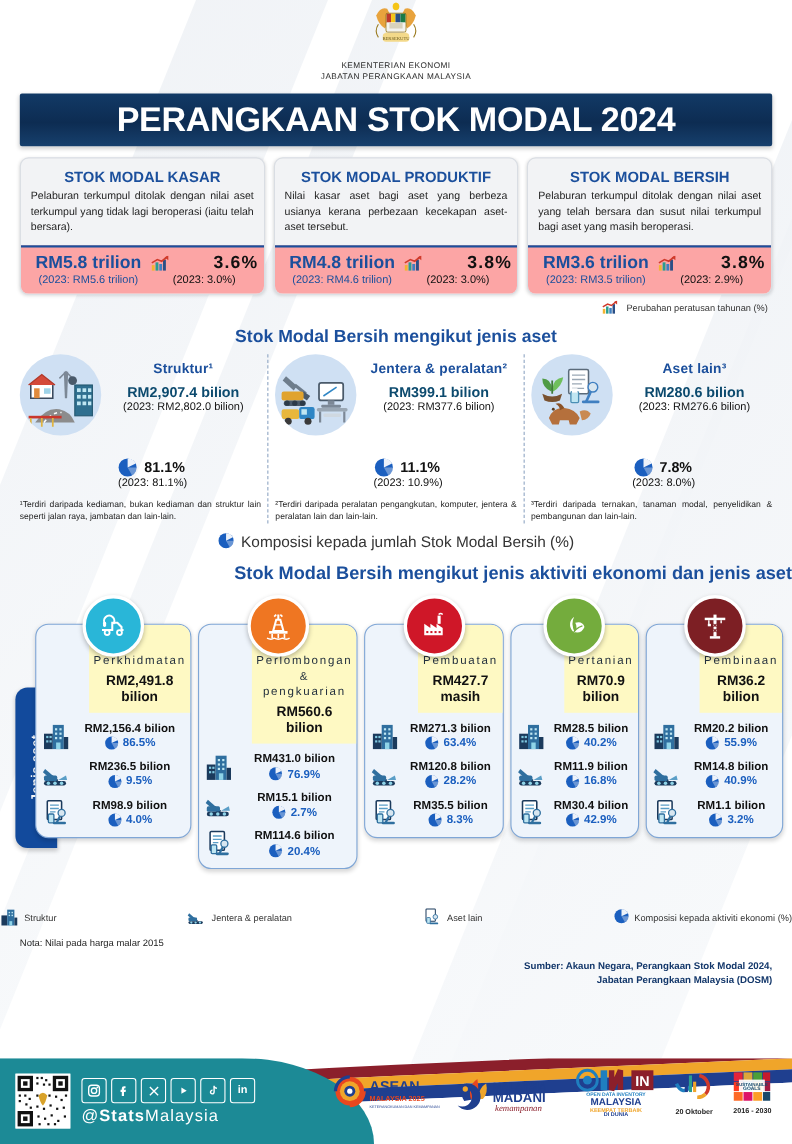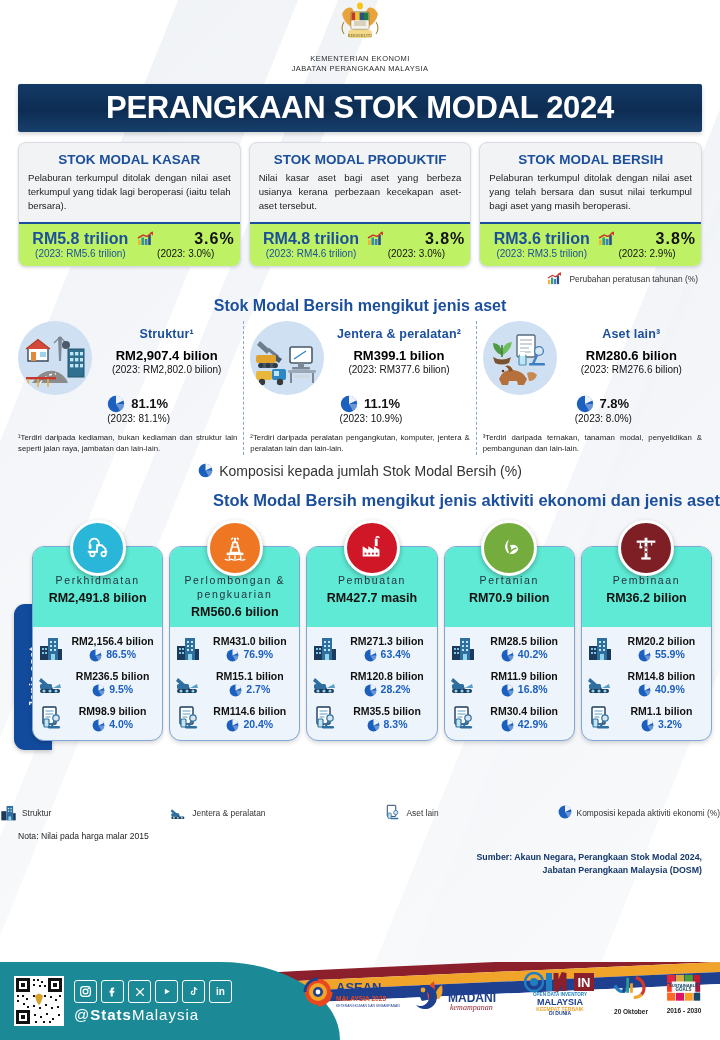--- a/index.html
+++ b/index.html
@@ -32,21 +32,21 @@
 
   
   .cards{display:flex;gap:8px;padding:10px 18px 0 18px;align-items:flex-start;}
   .card{
     flex:1;background:#f2f3f5;border:1px solid #d9dde3;border-radius:8px;overflow:hidden;
     box-shadow:0 1px 3px rgba(0,0,0,.13);
   }
   .card .ctitle{color:#1b4f9c;font-size:13.5px;font-weight:bold;text-align:center;padding:9px 4px 4px 4px;}
   .card .cdesc{font-size:9.6px;color:#1d1d1d;line-height:1.45;padding:0 9px 9px 9px;text-align:justify;}
   .card .cfoot{
-    background:#bef264;border-top:2px solid #1b4f9c;
+    background:#fca5a5;border-top:2px solid #1b4f9c;
     display:flex;padding:6px 5px 7px 5px;
   }
   .cf-left{flex:1.15;text-align:center;}
   .cf-right{flex:1;text-align:center;display:flex;flex-direction:column;justify-content:center;}
   .big-val{font-size:16px;font-weight:bold;color:#1b4f9c;}
   .sub-val{font-size:10px;color:#1b4f9c;}
   .pct-row{display:flex;align-items:center;justify-content:space-between;gap:4px;}
   .pct{font-size:16px;font-weight:bold;color:#111;letter-spacing:1px;}
   .sub-pct{font-size:10px;color:#111;}
   .minichart{width:17px;height:15px;display:inline-block;}
@@ -54,23 +54,23 @@
 
   
   .sec-h{text-align:center;color:#1b4f9c;font-size:16px;font-weight:bold;margin:10px 0 4px 0;}
   .assets{display:flex;padding:2px 12px 0 12px;}
   .acol{flex:1;position:relative;padding:0 6px;}
   .acol+.acol{border-left:1.5px dashed #8fa6c4;}
   .arow{display:flex;align-items:flex-start;gap:4px;}
   .circ{width:74px;height:74px;border-radius:50%;background:#cfe0f3;flex:0 0 74px;position:relative;overflow:hidden;}
   .arow-txt{flex:1;padding-top:6px;text-align:center;}
   .a-title{color:#1b4f9c;font-size:12.5px;font-weight:bold;letter-spacing:.2px;}
-  .a-val{font-size:13px;font-weight:bold;color:#000000;margin-top:7px;}
+  .a-val{font-size:13px;font-weight:bold;color:#0c4a6e;margin-top:7px;}
   .a-sub{font-size:10px;color:#111;margin-top:1px;}
-  .a-pct-row{display:flex;align-items:center;justify-content:center;gap:6px;margin-top:0;padding-left:20px;}
+  .a-pct-row{display:flex;align-items:center;justify-content:center;gap:6px;margin-top:20px;padding-left:20px;}
   .pie{width:18px;height:18px;flex:0 0 18px;}
   .a-pct{font-size:13px;font-weight:bold;color:#111;}
   .a-pct-sub{font-size:10px;color:#111;text-align:center;padding-left:22px;margin-top:0px;}
   .foot-note{font-size:7.8px;color:#1d1d1d;line-height:1.45;margin-top:8px;text-align:justify;}
   .legend-mid{display:flex;align-items:center;justify-content:center;gap:6px;margin-top:8px;font-size:14px;color:#333;}
 
   
   .sec-h2{text-align:right;color:#1b4f9c;font-size:16.5px;font-weight:bold;margin:12px 0 0 0;}
   .econ{position:relative;margin-top:10px;height:280px;}
   .jenis-bar{
@@ -88,21 +88,21 @@
   .ebadge{
     position:absolute;left:50%;top:0;transform:translateX(-50%);
     width:50px;height:50px;border-radius:50%;border:3px solid #fff;
     box-shadow:0 2px 5px rgba(0,0,0,.28);
     display:flex;align-items:center;justify-content:center;z-index:3;
   }
   .ecard{
     background:#eef4fb;border:1px solid #7fa6d6;border-radius:12px;overflow:hidden;
     box-shadow:0 2px 4px rgba(0,0,0,.16);position:relative;z-index:2;
   }
-  .ehead{background:#5eead4;padding:26px 4px 8px 4px;text-align:center;min-height:46px;}
+  .ehead{background:#fef9c3;padding:26px 4px 8px 4px;text-align:center;min-height:46px;margin-left:48px;}
   .ename{font-size:10.5px;color:#25323f;letter-spacing:1.6px;line-height:1.35;}
   .eval{font-size:12.5px;font-weight:bold;color:#111;margin-top:4px;}
   .ebody{padding:8px 5px 9px 5px;}
   .erow{display:flex;align-items:center;gap:4px;margin-bottom:9px;}
   .erow:last-child{margin-bottom:0;}
   .eicon{width:26px;height:26px;flex:0 0 26px;}
   .ertxt{flex:1;text-align:center;}
   .ermoney{font-size:10.5px;font-weight:bold;color:#111;white-space:nowrap;}
   .erpct-row{display:flex;align-items:center;justify-content:center;gap:4px;margin-top:1px;}
   .erpct{font-size:10.5px;font-weight:bold;color:#1b5fbf;}

